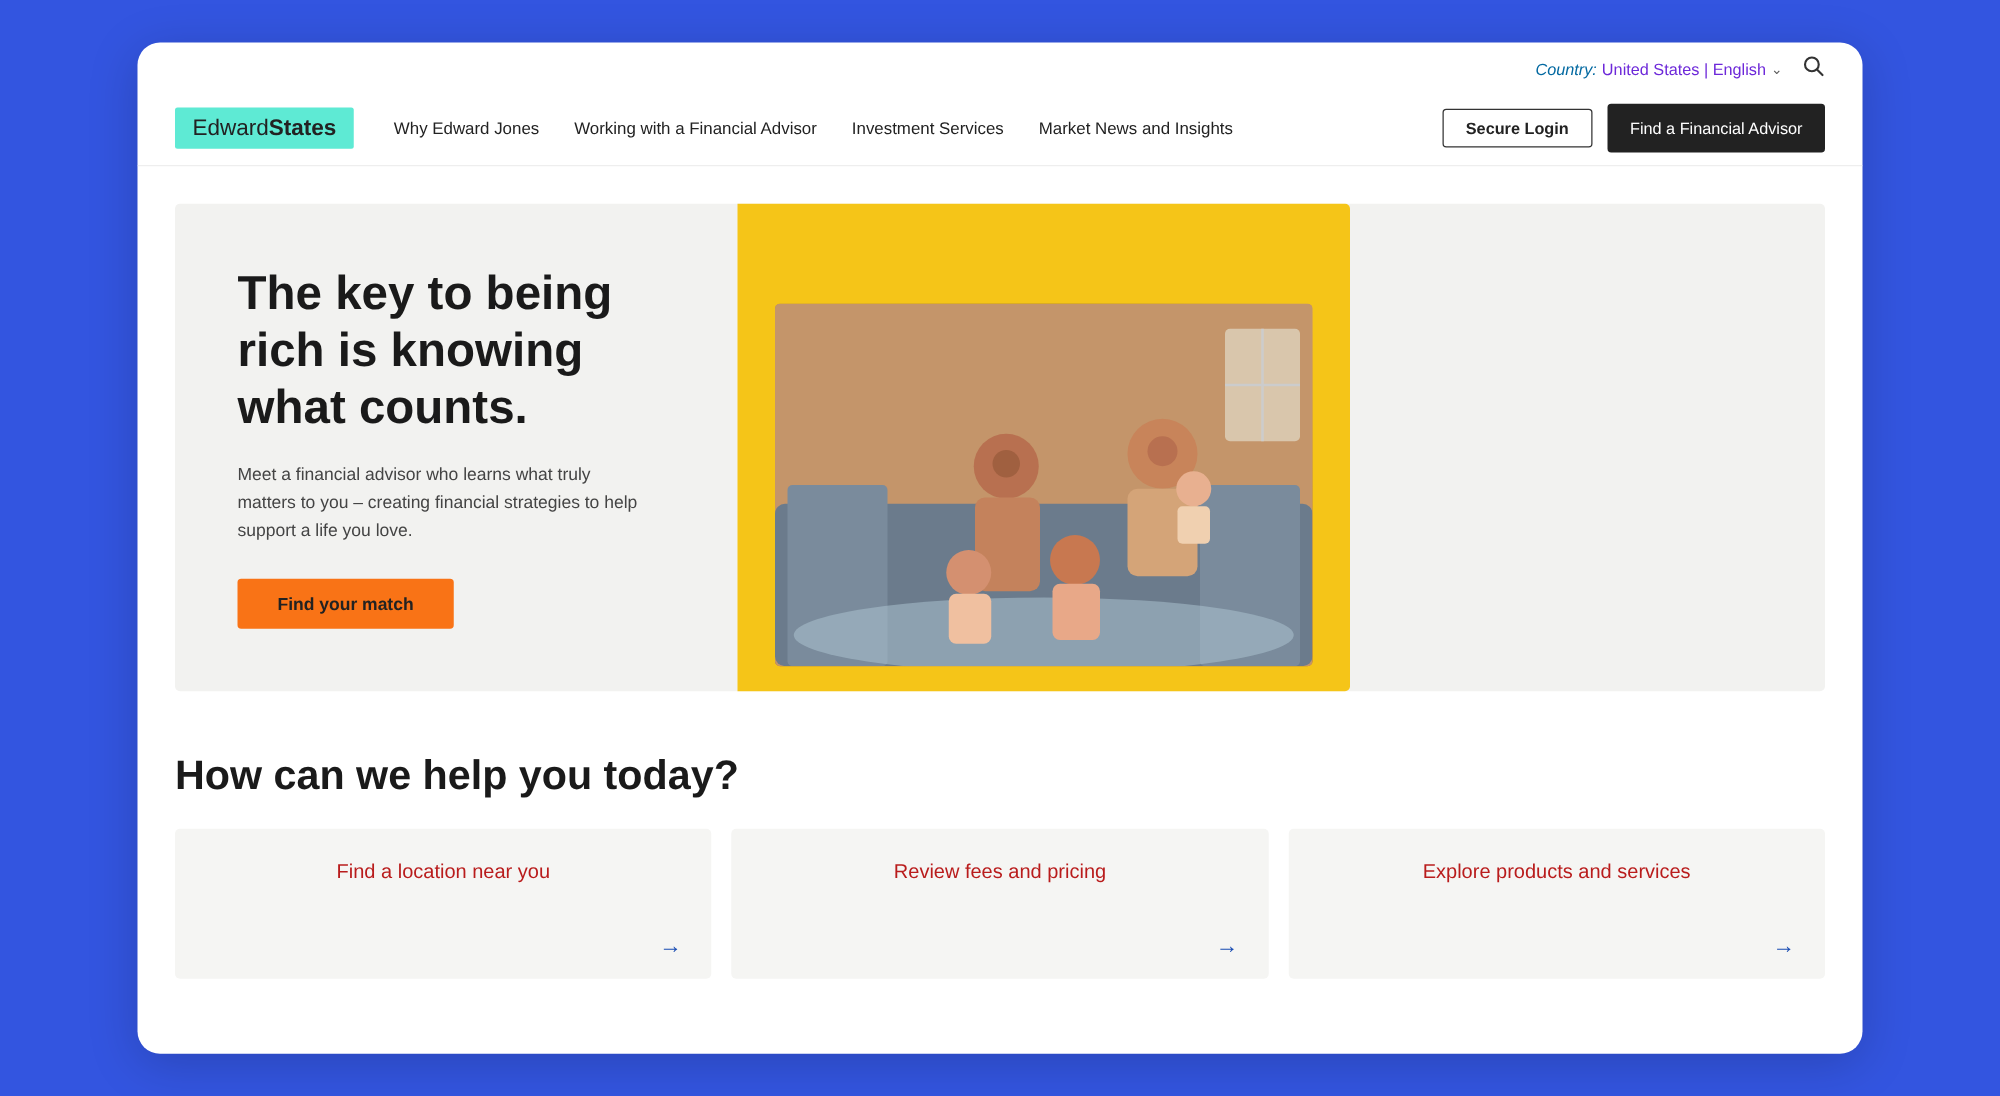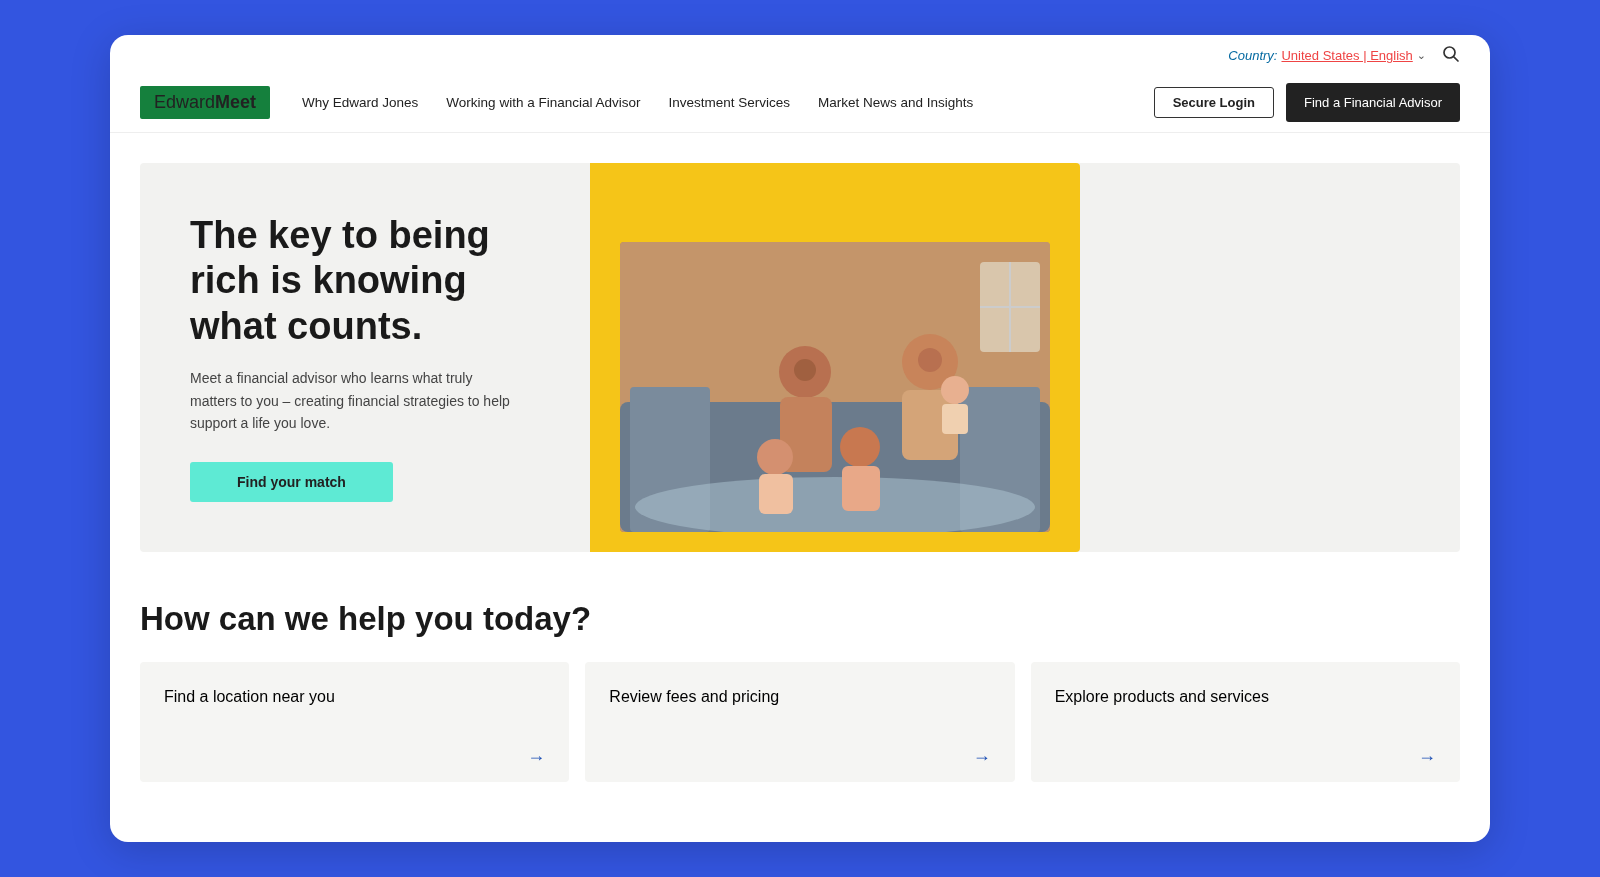--- a/index.html
+++ b/index.html
@@ -30,35 +30,35 @@
       gap: 8px;
     }
     .country-selector {
       display: flex;
       align-items: center;
       gap: 4px;
       font-size: 13px;
       color: #333;
     }
     .country-label { color: #0369a1; font-style: italic; }
-    .country-value { color: #ef4444; font-weight: 500; text-decoration: underline; }
+    .country-value { color: #6d28d9; font-weight: 500; }
     .chevron-down-icon { font-size: 11px; color: #555; }
     .search-icon { font-size: 16px; color: #333; cursor: pointer; margin-left: 8px; }
 
     
     .nav {
       display: flex;
       align-items: center;
       padding: 0 30px 0 30px;
       border-bottom: 1px solid #eee;
       gap: 32px;
       min-height: 60px;
     }
     .logo-wrap {
-      background: #15803d;
+      background: #5eead4;
       padding: 6px 14px;
       border-radius: 2px;
       font-size: 18px;
       font-weight: 700;
       color: #222;
       white-space: nowrap;
       text-decoration: none;
       display: flex;
       align-items: center;
       gap: 0;
@@ -132,24 +132,24 @@
       margin-bottom: 18px;
     }
     .hero-subtitle {
       font-size: 14px;
       color: #444;
       line-height: 1.6;
       margin-bottom: 28px;
       max-width: 320px;
     }
     .btn-find-match {
-      background: #5eead4;
+      background: #f97316;
       color: #222;
       border: none;
-      padding: 12px 47px;
+      padding: 12px 32px;
       font-size: 14px;
       font-weight: 600;
       border-radius: 3px;
       cursor: pointer;
       width: fit-content;
     }
     .hero-image-wrap {
       flex: 0 0 490px;
       position: relative;
       display: flex;
@@ -206,23 +206,24 @@
       display: flex;
       flex-direction: column;
       justify-content: space-between;
       min-height: 120px;
       cursor: pointer;
       transition: box-shadow 0.15s;
     }
     .help-card-title {
       font-size: 16px;
       font-weight: 500;
-      color: #000000;
+      color: #b91c1c;
       line-height: 1.4;
       margin-bottom: 20px;
+      text-align: center;
     }
     .arrow-icon {
       color: #1a4db3;
       font-size: 18px;
       font-weight: 700;
       align-self: flex-end;
     }
   </style>
 </head>
 <body>
@@ -239,21 +240,21 @@
       <svg width="18" height="18" viewBox="0 0 18 18" fill="none" xmlns="http://www.w3.org/2000/svg">
         <circle cx="7.5" cy="7.5" r="5.5" stroke="#333" stroke-width="1.7"></circle>
         <line x1="11.8" y1="11.8" x2="16" y2="16" stroke="#333" stroke-width="1.7" stroke-linecap="round"></line>
       </svg>
     </span>
   </div>
 
   <nav class="nav">
     <a class="logo-wrap" href="#">
       <span class="logo-edward">Edward</span>
-        <span class="logo-jones">Meet</span>
+        <span class="logo-jones">States</span>
     </a>
     <div class="nav-links">
       <a class="nav-link" href="#">Why Edward Jones</a>
       <a class="nav-link" href="#">Working with a Financial Advisor</a>
       <a class="nav-link" href="#">Investment Services</a>
       <a class="nav-link" href="#">Market News and Insights</a>
     </div>
     <div class="nav-actions">
       <button class="btn-secure-login">Secure Login</button>
       <button class="btn-find-advisor">Find a Financial Advisor</button>

